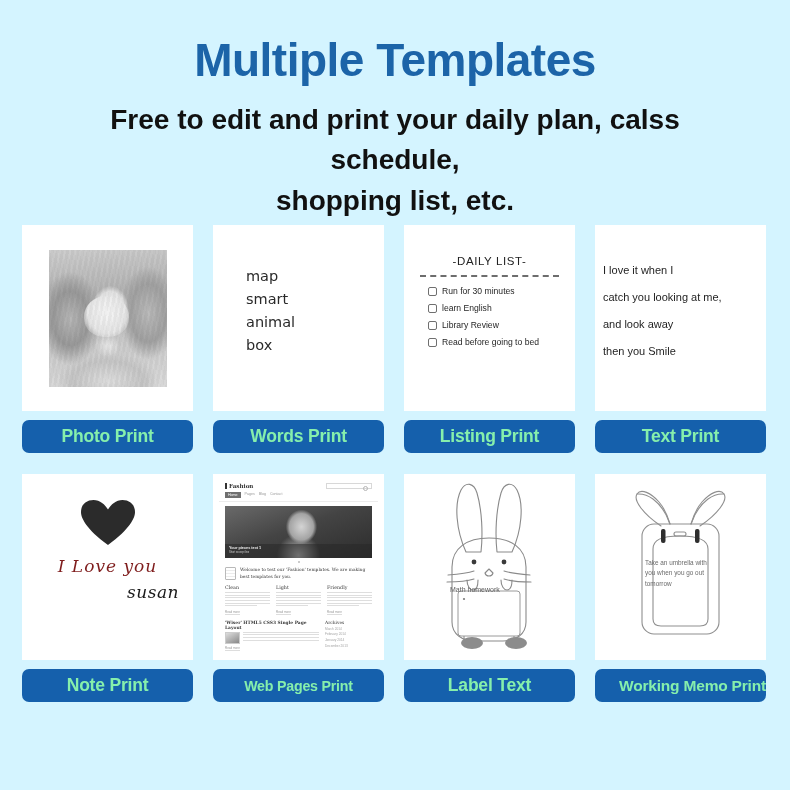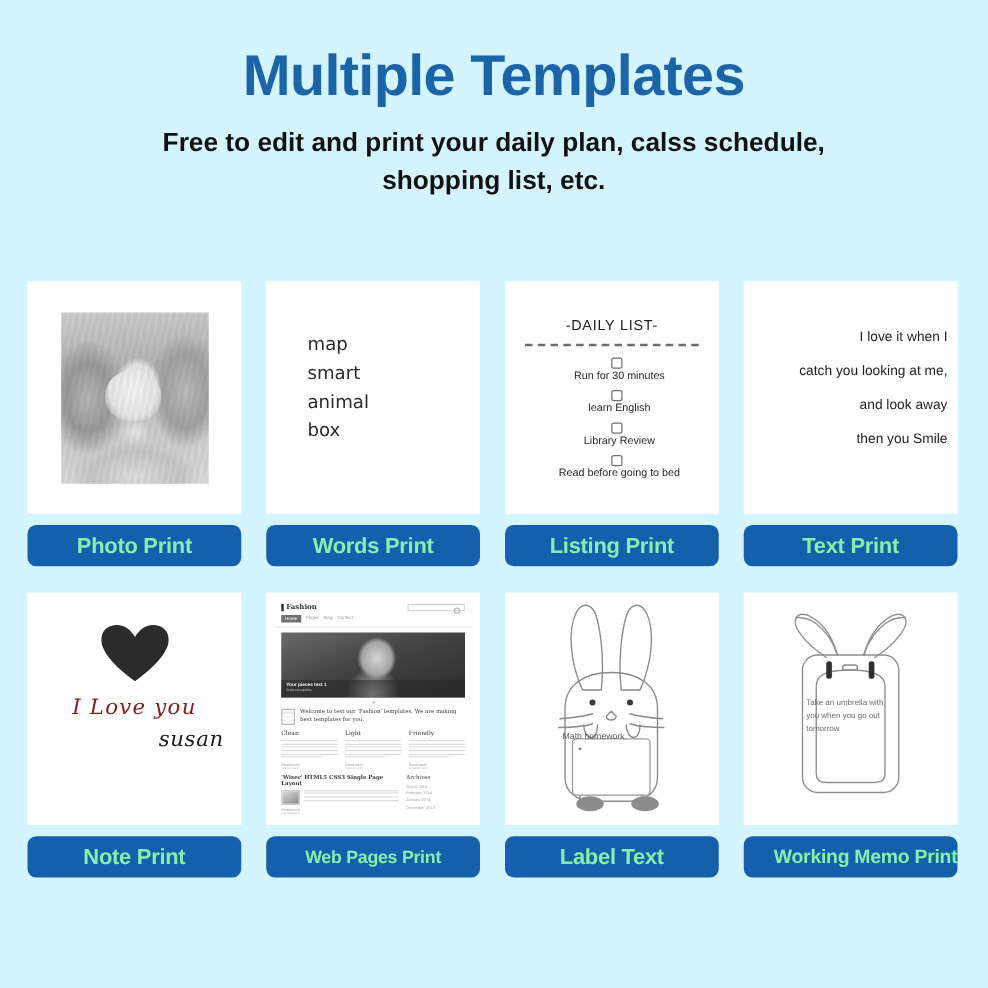--- a/index.html
+++ b/index.html
@@ -17,21 +17,21 @@
     color: #1c64a8;
     font-size: 46px;
     font-weight: bold;
     letter-spacing: -0.5px;
     padding-top: 36px;
     line-height: 1.08;
   }
   .subtitle {
     text-align: center;
     color: #111;
-    font-size: 21px;
+    font-size: 28px;
     font-weight: bold;
     line-height: 1.45;
     margin: 14px auto 0;
     width: 700px;
   }
 
   
   .grid {
     position: absolute;
     left: 22px; top: 225px;
@@ -123,35 +123,34 @@
   .dash-rule {
     margin: 8px 4px 9px;
     border-top: 2px dashed #6d6d6d;
     height: 0;
   }
   .chk-row {
     display: flex; align-items: center;
     margin: 0 0 7px 12px;
     font-size: 8.6px;
     color: #262626;
-    flex-direction: column;
   }
   .chk-box {
     width: 9px; height: 9px;
     border: 1px solid #6f6f6f;
     border-radius: 2px;
     margin-right: 5px;
     flex: 0 0 auto;
   }
 
   
   .text-lines {
     position: absolute;
     left: 8px; right: 8px; top: 32px;
-    text-align: right;
+    text-align: left;
     color: #1e1e1e;
     font-size: 11px;
     line-height: 2.45;
   }
 
   
   .heart {
     position: absolute;
     left: 50%; top: 26px;
     transform: translateX(-50%);

